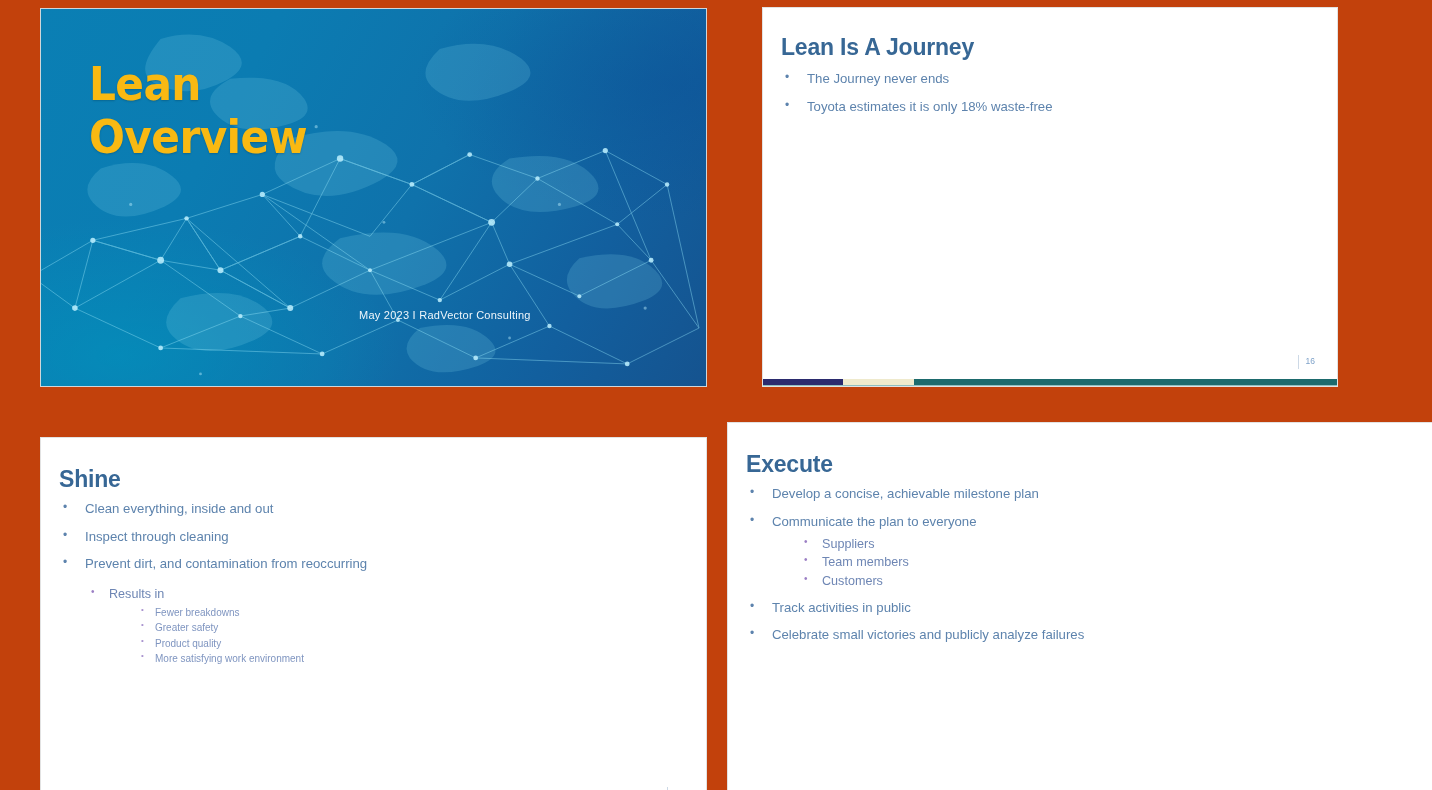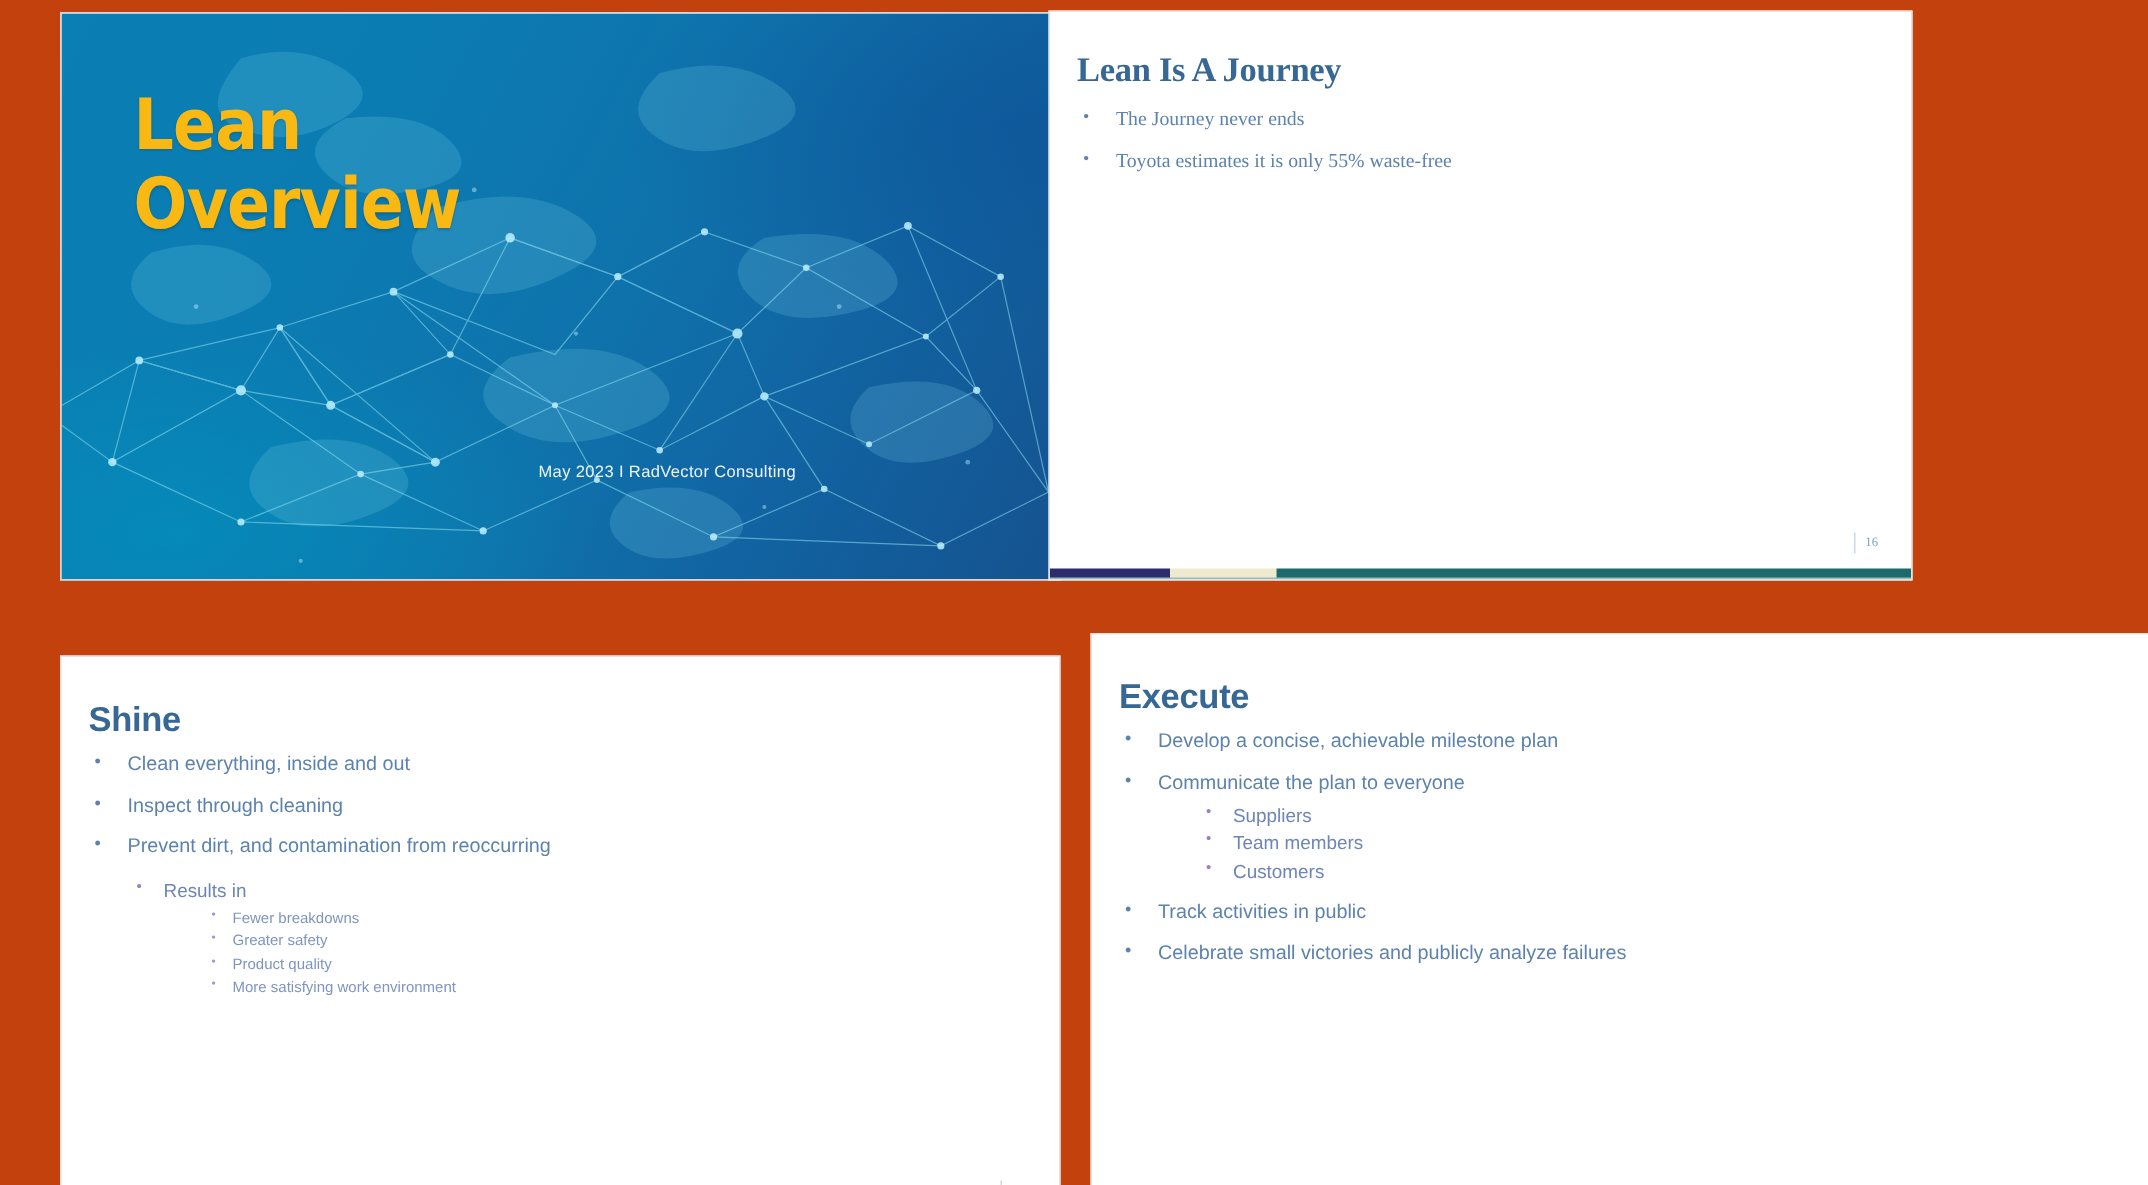--- a/index.html
+++ b/index.html
@@ -20,21 +20,21 @@
   .slide {
     position: absolute;
     background: #ffffff;
     overflow: hidden;
   }
   .slide.title-slide { border: 1px solid #cfd6da; }
   .slide.content-slide { border: 1px solid #e2e2e2; }
 
   
   .s-tl { left: 40px;  top: 8px;   width: 667px; height: 379px; }
-  .s-tr { left: 699px; top: 7px;   width: 576px; height: 380px; font-family: Liberation Serif, serif; }
+  .s-tr { left: 762px; top: 7px;   width: 576px; height: 380px; }
   .s-bl { left: 40px;  top: 401px; width: 667px; height: 382px; margin-top: 36px; }
   .s-br { left: 727px; top: 422px; width: 777px; height: 382px; }
 
   
   .title-bg {
     position: absolute; inset: 0;
     background:
       radial-gradient(ellipse 70% 60% at 12% 92%, rgba(0,150,190,0.55) 0%, rgba(0,150,190,0) 60%),
       radial-gradient(ellipse 60% 55% at 95% 20%, rgba(10,80,150,0.45) 0%, rgba(10,80,150,0) 65%),
       linear-gradient(118deg, #0a7fb4 0%, #0b7cb2 28%, #0f72ab 55%, #125f9e 80%, #15538f 100%);
@@ -275,21 +275,21 @@
   <div class="slide content-slide s-tr">
     <div class="content-inner">
       <div class="slide-title">Lean Is A Journey</div>
 
       <div class="bullets">
         <ul class="lv1">
           <li class="b1">
             <span class="btxt">The Journey never ends</span>
           </li>
           <li class="b1">
-            <span class="btxt">Toyota estimates it is only 55% waste-free</span>
+            <span class="btxt">Toyota estimates it is only 18% waste-free</span>
           </li>
         </ul>
       </div>
 
       <div class="page-no">16</div>
 
       <div class="footer-bar">
         <div class="fseg navy"></div>
         <div class="fseg cream"></div>
         <div class="fseg teal"></div>

